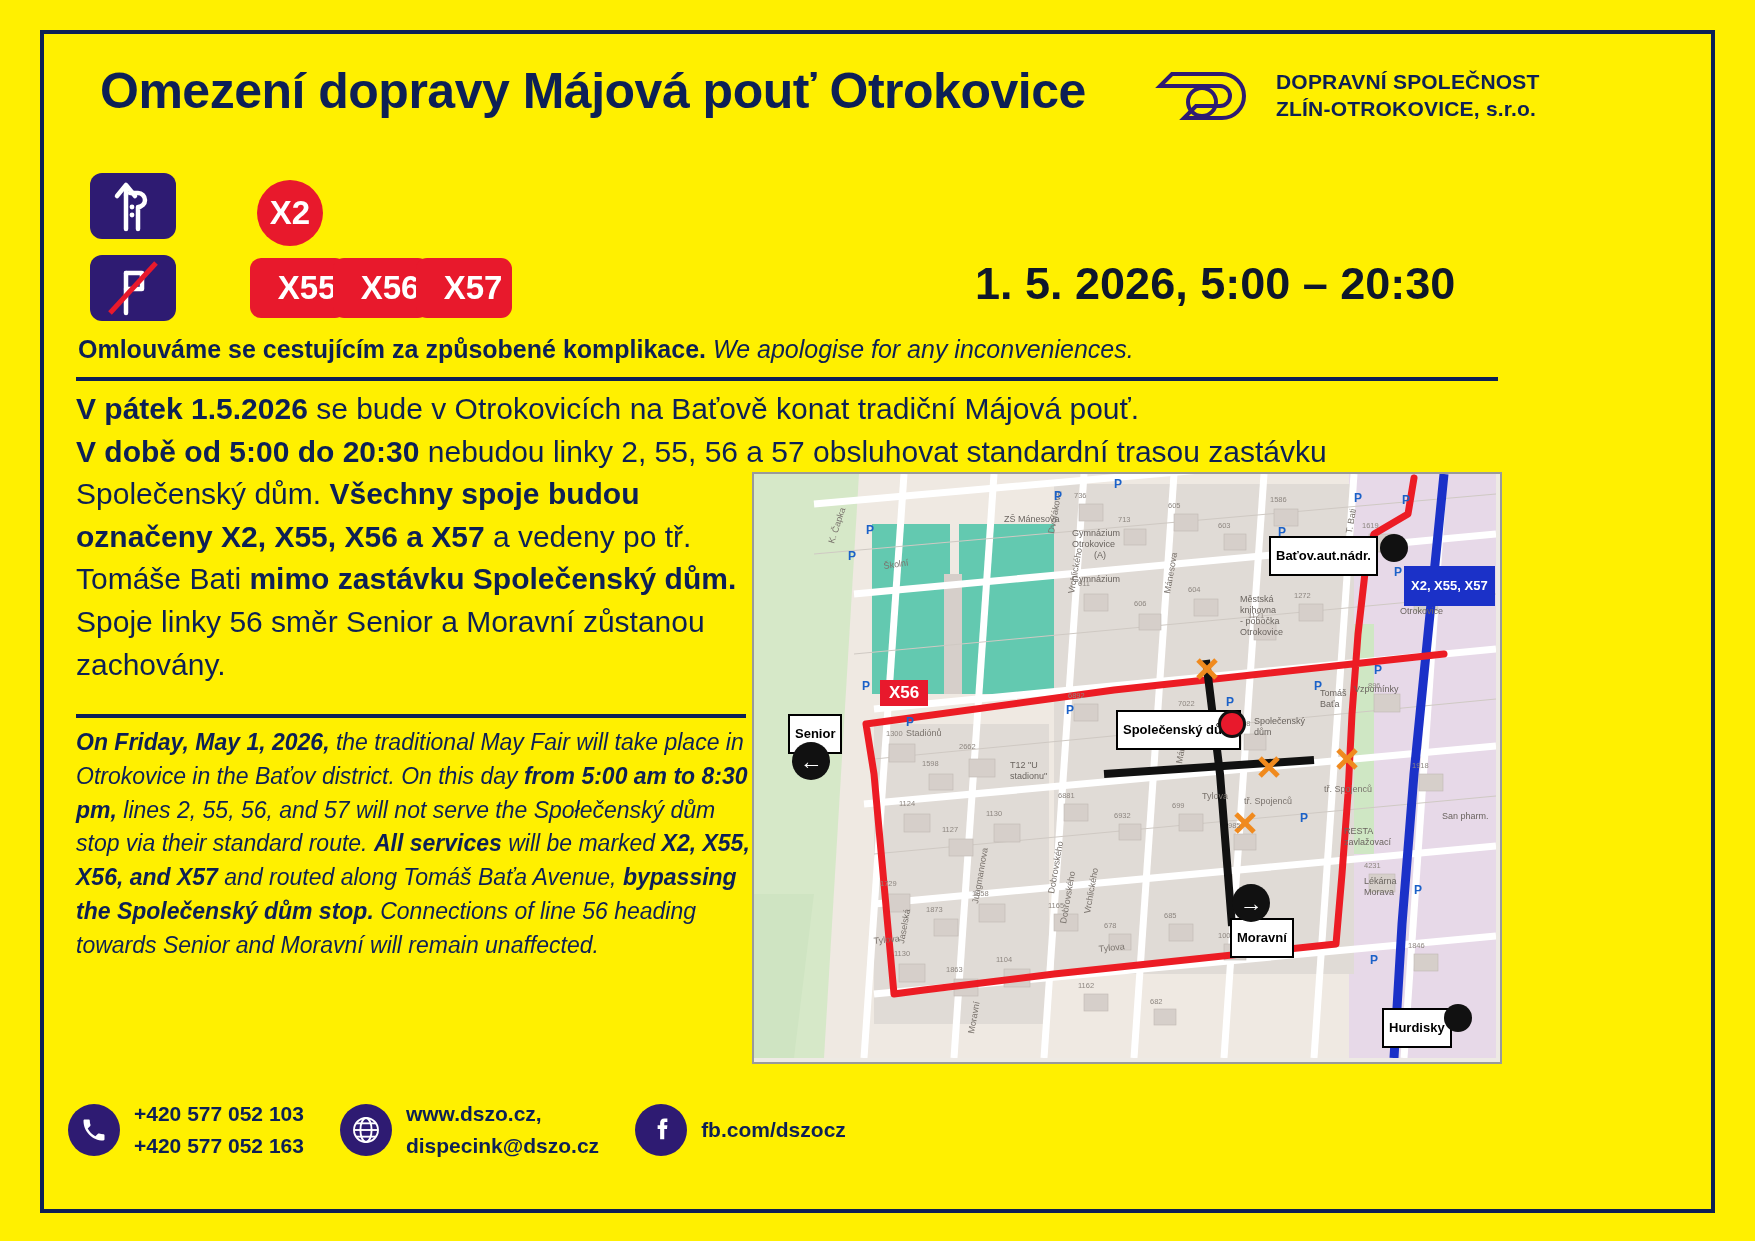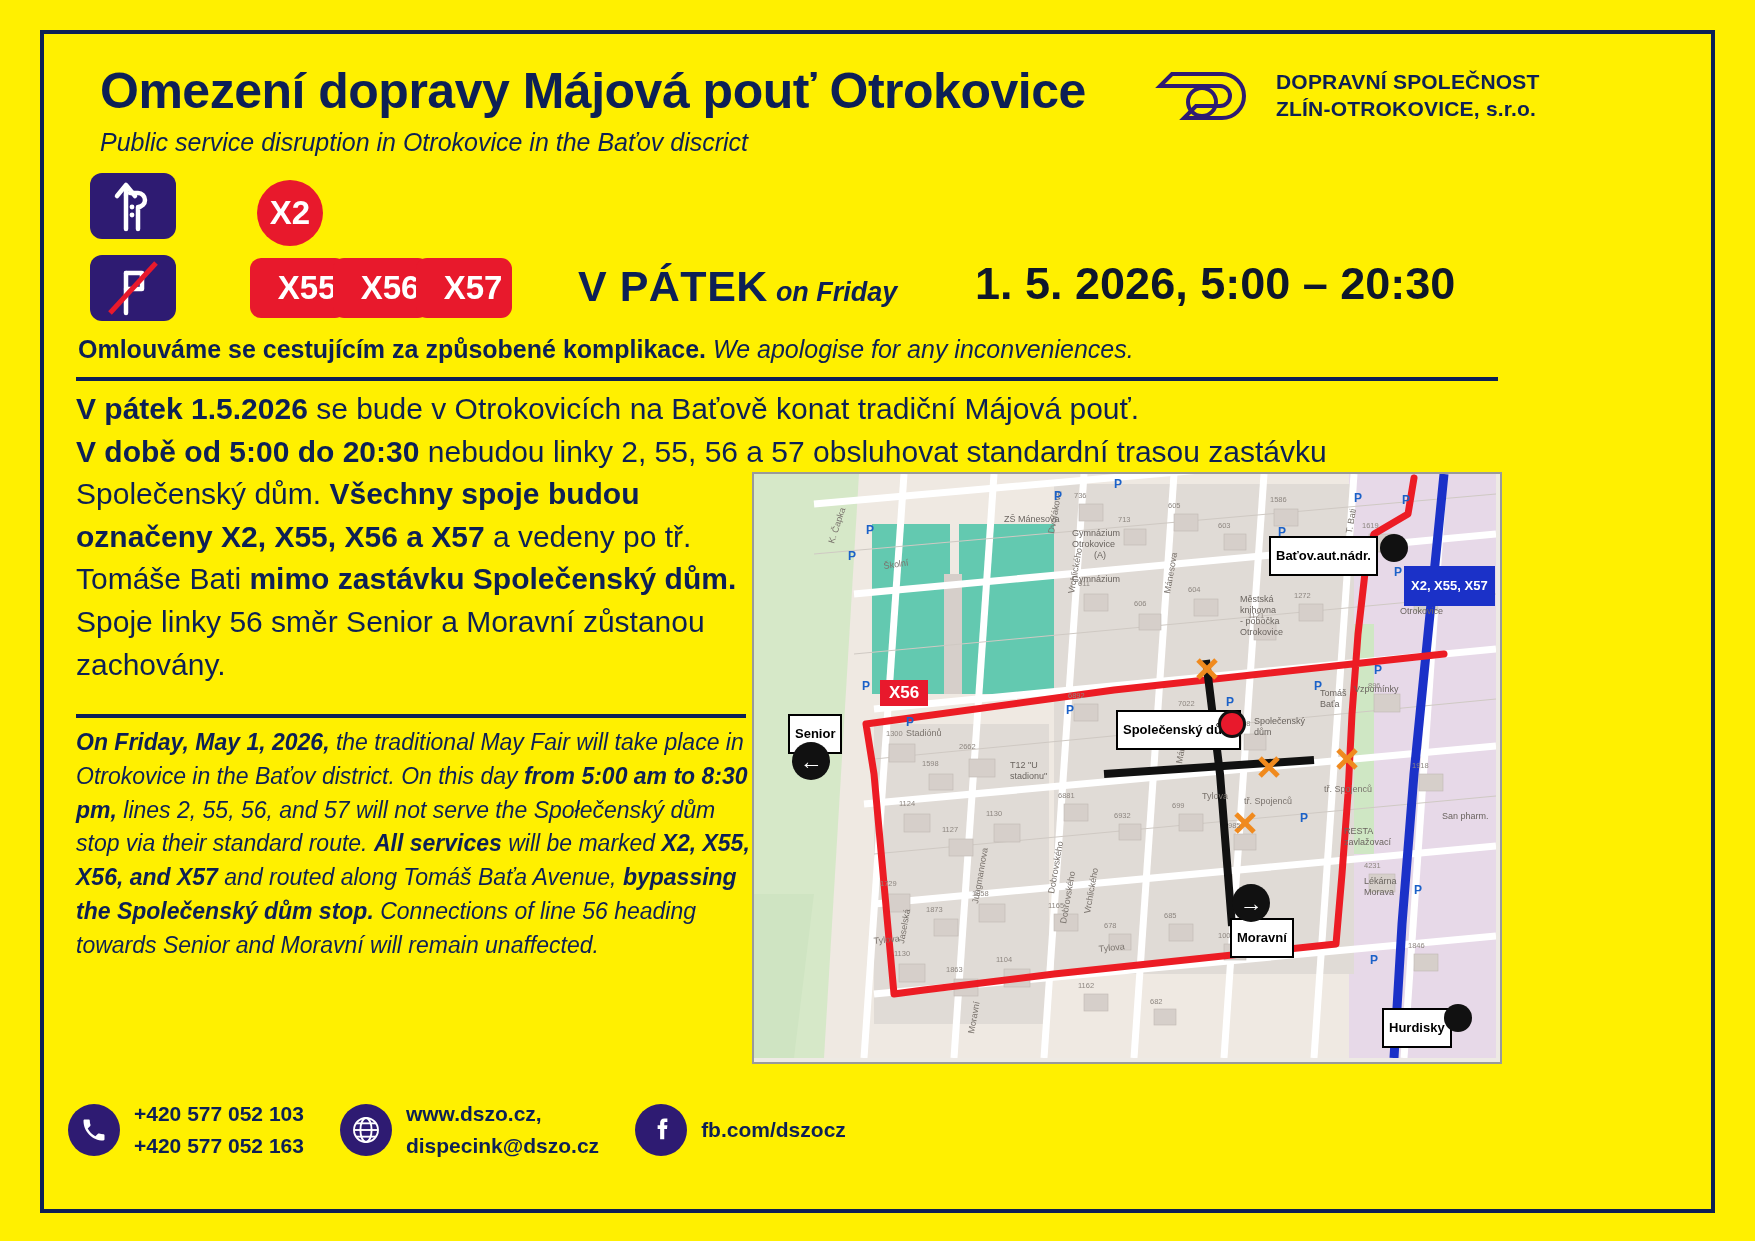--- a/index.html
+++ b/index.html
@@ -137,21 +137,20 @@
     color:#fff;font-size:23px;line-height:1;
   }
 </style>
 </head>
 <body>
 
 <div class="poster">
   <div class="frame"></div>
 
   <div class="title">Omezení dopravy Májová pouť Otrokovice</div>
-  <div class="subtitle">Public service disruption in Otrokovice in the Baťov discrict</div>
 
   <div class="logo-wrap">
     <svg class="logo-mark" viewBox="0 0 108 68">
       <g fill="none" stroke="#2e1b72" stroke-width="4">
         <path d="M22 12 L72 12 A22 22 0 0 1 72 56 L34 56 L46 44 L70 44 A10 10 0 0 0 70 24 L10 24 Z"></path>
         <circle cx="52" cy="40" r="14"></circle>
       </g>
     </svg>
     <div class="company">
       <div>DOPRAVNÍ SPOLEČNOST</div>
@@ -181,23 +180,20 @@
       </g>
       <line x1="20" y1="58" x2="66" y2="8" stroke="#e8192c" stroke-width="5"></line>
     </svg>
   </div>
 
   <div class="badge-circle">X2</div>
   <div class="badge-rect b55">X55</div>
   <div class="badge-rect b56">X56</div>
   <div class="badge-rect b57">X57</div>
 
-  <div class="when">
-    <span class="big">V PÁTEK</span><span class="small">on Friday</span>
-  </div>
   <div class="date">1. 5. 2026, 5:00 – 20:30</div>
 
   <div class="apology">
     <span class="cz">Omlouváme se cestujícím za způsobené komplikace.</span><span class="en">We apologise for any inconveniences.</span>
   </div>
   <div class="rule rule1"></div>
 
   <div class="cz-body">
     <div>
       <b>V pátek 1.5.2026</b><span> se bude v Otrokovicích na Baťově konat tradiční Májová pouť.</span>

